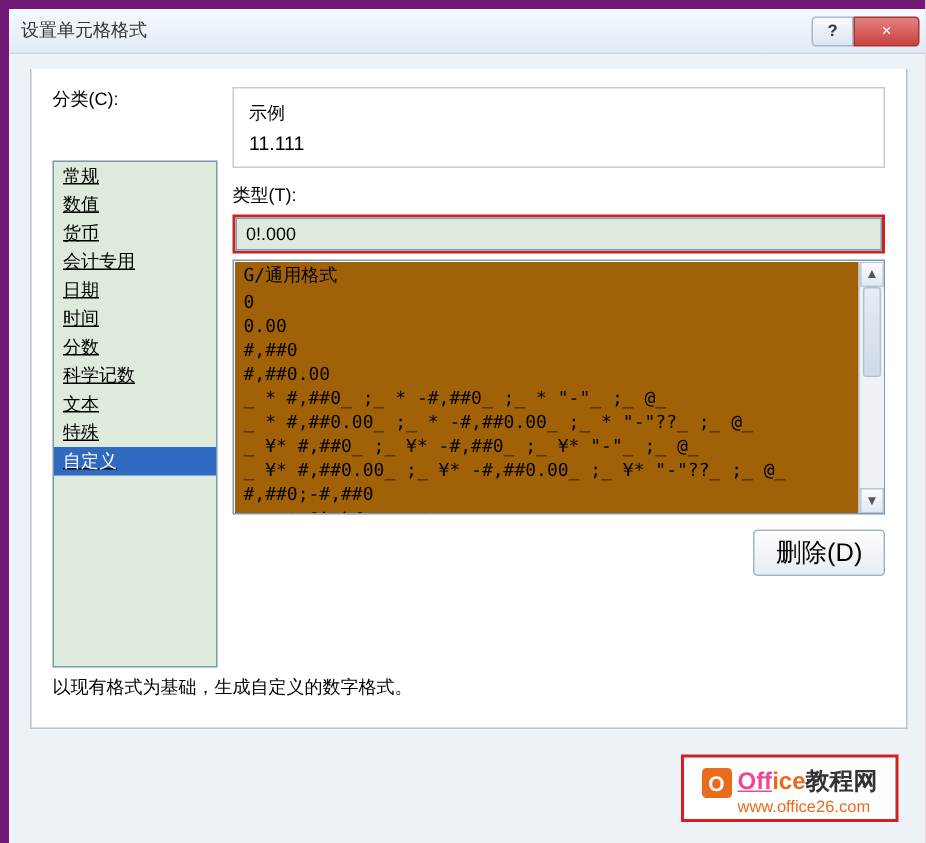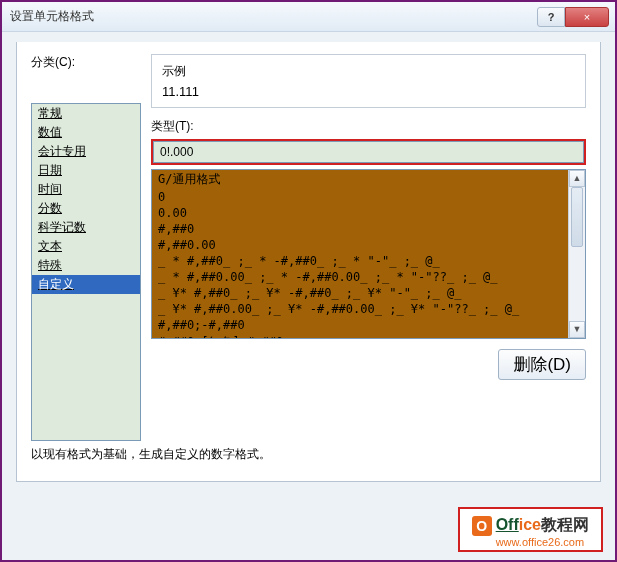--- a/index.html
+++ b/index.html
@@ -1,17 +1,17 @@
 <!DOCTYPE html>
 <html><head>
   <meta charset="utf-8">
   <style>
     * { box-sizing: border-box; margin: 0; padding: 0; }
     body { font-family: "Microsoft YaHei", SimSun, sans-serif; font-size: 12px; background: #fff; width: 617px; height: 562px; position: relative; }
-    .outer-border { border: 2px solid #701a75; width: 617px; height: 562px; position: relative; }
+    .outer-border { border: 6px solid #701a75; width: 617px; height: 562px; position: relative; }
     .window { width: 613px; height: 558px; background: #edf2f7; }
     .titlebar { height: 30px; background: linear-gradient(#f5f9fd, #e1ebf5); display: flex; align-items: center; padding: 0 6px; border-bottom: 1px solid #c9d5e2; }
     .titlebar-title { flex: 1; font-size: 12px; color: #333; padding-left: 2px; }
     .titlebar-buttons { display: flex; gap: 0; }
     .tb-btn { width: 28px; height: 20px; border: 1px solid #a9b9cc; background: linear-gradient(#f8fafc, #dce6f1); display: flex; align-items: center; justify-content: center; font-size: 11px; color: #333; cursor: default; }
     .tb-close { width: 44px; background: linear-gradient(#e38181, #c94141); color: #fff; border: 1px solid #a93333; border-top-right-radius: 3px; border-bottom-right-radius: 3px; }
     .tb-help { border-top-left-radius: 3px; border-bottom-left-radius: 3px; font-weight: bold; }
     .content { padding: 10px 14px; }
     .tabs { display: flex; border-bottom: 1px solid #b6c3d1; }
     .tab { padding: 5px 14px; border: 1px solid #b6c3d1; border-bottom: none; background: #f6f9fc; margin-right: -1px; font-size: 12px; cursor: default; }
@@ -35,21 +35,21 @@
     .delete-btn { padding: 3px 14px; border: 1px solid #9fb2c6; background: linear-gradient(#fdfdfd, #e6edf5); font-size: 17px; cursor: default; border-radius: 3px; }
     .footer-text { position: absolute; left: 14px; bottom: 18px; font-size: 12px; }
     .scrollbar-track { position: absolute; right: 0; top: 0; bottom: 0; width: 17px; background: #eef2f6; border-left: 1px solid #c7d2de; }
     .scroll-up, .scroll-down { height: 17px; background: linear-gradient(#fafcfe,#e2e9f1); border: 1px solid #b9c7d6; font-size: 9px; text-align: center; line-height: 14px; color: #555; }
     .scroll-thumb { position: absolute; top: 17px; left: 2px; right: 2px; height: 60px; background: linear-gradient(#e5ecf4,#cfdbe8); border: 1px solid #b0c0d2; border-radius: 2px; }
     .type-inner { margin-right: 17px; }
     .watermark { position: absolute; right: 12px; bottom: 8px; border: 2px solid #d02020; padding: 6px 12px 2px; background: #fff; display: flex; flex-direction: column; align-items: flex-start; }
     .wm-top { display: flex; align-items: center; gap: 4px; }
     .wm-logo { width: 20px; height: 20px; background: #e86a1a; border-radius: 3px; color: #fff; display: flex; align-items: center; justify-content: center; font-weight: bold; font-size: 14px; }
     .wm-text { font-size: 16px; font-weight: bold; }
-    .wm-text .o1 { color: #14532d; text-decoration: underline; } .wm-text .o2 { color: #e86a1a; } .wm-text .o3 { color: #333; }
+    .wm-text .o1 { color: #ec4899; text-decoration: underline; } .wm-text .o2 { color: #e86a1a; } .wm-text .o3 { color: #333; }
     .wm-url { font-size: 11px; color: #e86a1a; margin-left: 24px; }
   </style>
 </head>
 <body>
 
 <div class="outer-border">
 <div class="window">
   <div class="titlebar">
     <div class="titlebar-title">设置单元格格式</div>
     <div class="titlebar-buttons">
@@ -57,20 +57,21 @@
       <div class="tb-btn tb-close">×</div>
     </div>
   </div>
   <div class="content">
     <div class="body">
       <div class="left">
         <div class="label-cat">分类(C):</div>
         <div class="category-list">
           <div class="cat-item">常规</div>
           <div class="cat-item">数值</div>
+          <div class="cat-item">货币</div>
           <div class="cat-item">会计专用</div>
           <div class="cat-item">日期</div>
           <div class="cat-item">时间</div>
           <div class="cat-item">分数</div>
           <div class="cat-item">科学记数</div>
           <div class="cat-item">文本</div>
           <div class="cat-item">特殊</div>
           <div class="cat-item selected">自定义</div>
         </div>
       </div>

